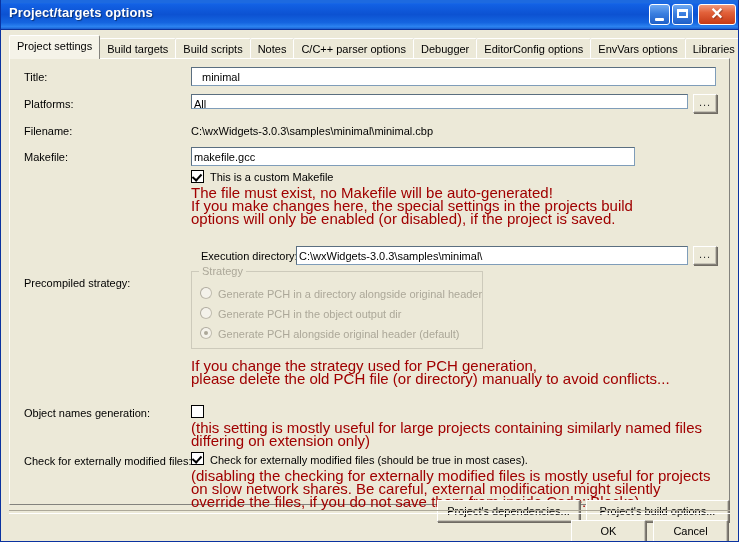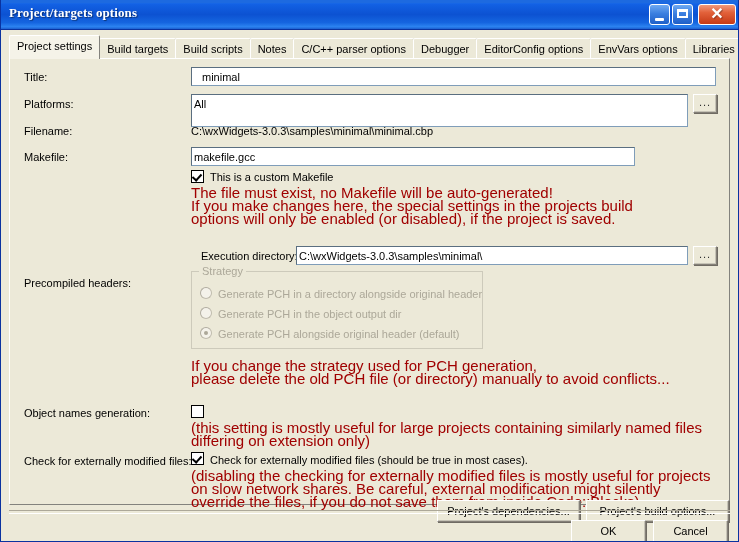--- a/index.html
+++ b/index.html
@@ -53,21 +53,20 @@
   #title-text {
     position: absolute;
     left: 8px;
     top: 5px;
     font-size: 13px;
     font-weight: bold;
     color: #ffffff;
     text-shadow: 1px 1px 1px rgba(0,0,0,0.45);
     letter-spacing: 0.1px;
     white-space: nowrap;
-    font-family: Liberation Serif, serif;
   }
   .tb-btn {
     position: absolute;
     top: 4px;
     width: 21px;
     height: 21px;
     box-sizing: border-box;
     border: 1px solid #ffffff;
     border-radius: 3px;
     cursor: default;
@@ -324,41 +323,41 @@
     <div id="tabstrip">
       <div class="tab active"><span>Project settings</span></div><div class="tab"><span>Build targets</span></div><div class="tab"><span>Build scripts</span></div><div class="tab"><span>Notes</span></div><div class="tab"><span>C/C++ parser options</span></div><div class="tab"><span>Debugger</span></div><div class="tab"><span>EditorConfig options</span></div><div class="tab"><span>EnvVars options</span></div><div class="tab"><span>Libraries</span></div>
     </div>
 
     <div id="tabpage">
 
       <div class="lbl" style="left:14px; top:12px;">Title:</div>
       <div class="txtbox" style="left:181px; top:8px; width:525px; height:19px;padding-left:10px;">minimal</div>
 
       <div class="lbl" style="left:14px; top:39px;">Platforms:</div>
-      <div class="txtbox" style="left:181px; top:35px; width:497px; height:33px;">All</div>
+      <div class="txtbox" style="left:181px; top:35px; width:497px; height:15px;">All</div>
       <div class="btn btn-dots" style="left:683px; top:35px;">...</div>
 
       <div class="lbl" style="left:14px; top:66px;">Filename:</div>
       <div class="lbl" style="left:181px; top:66px;">C:\wxWidgets-3.0.3\samples\minimal\minimal.cbp</div>
 
       <div class="lbl" style="left:14px; top:92px;">Makefile:</div>
       <div class="txtbox" style="left:181px; top:88px; width:444px; height:19px;">makefile.gcc</div>
 
       <div class="cb checked" style="left:181px; top:111px;"></div>
       <div class="lbl" style="left:200px; top:112px;">This is a custom Makefile</div>
 
       <div class="red" style="left:181px; top:127px;">The file must exist, no Makefile will be auto-generated!</div>
       <div class="red" style="left:181px; top:140px;">If you make changes here, the special settings in the projects build</div>
       <div class="red" style="left:181px; top:153px;">options will only be enabled (or disabled), if the project is saved.</div>
 
       <div class="lbl" style="left:191px; top:191px;">Execution directory:</div>
       <div class="txtbox" style="left:286px; top:187px; width:392px; height:19px;">C:\wxWidgets-3.0.3\samples\minimal\</div>
       <div class="btn btn-dots" style="left:683px; top:187px;">...</div>
 
-      <div class="lbl" style="left:14px; top:218px;">Precompiled headers:</div>
+      <div class="lbl" style="left:14px; top:218px;">Precompiled strategy:</div>
 
       <div class="groupbox" style="left:181px; top:212px; width:292px; height:78px;">
         <div class="groupbox-title">Strategy</div>
       </div>
 
       <div class="radio" style="left:190px; top:228px;"></div>
       <div class="lbl-dis" style="left:208px; top:229px;">Generate PCH in a directory alongside original header</div>
 
       <div class="radio" style="left:190px; top:248px;"></div>
       <div class="lbl-dis" style="left:208px; top:249px;">Generate PCH in the object output dir</div>

